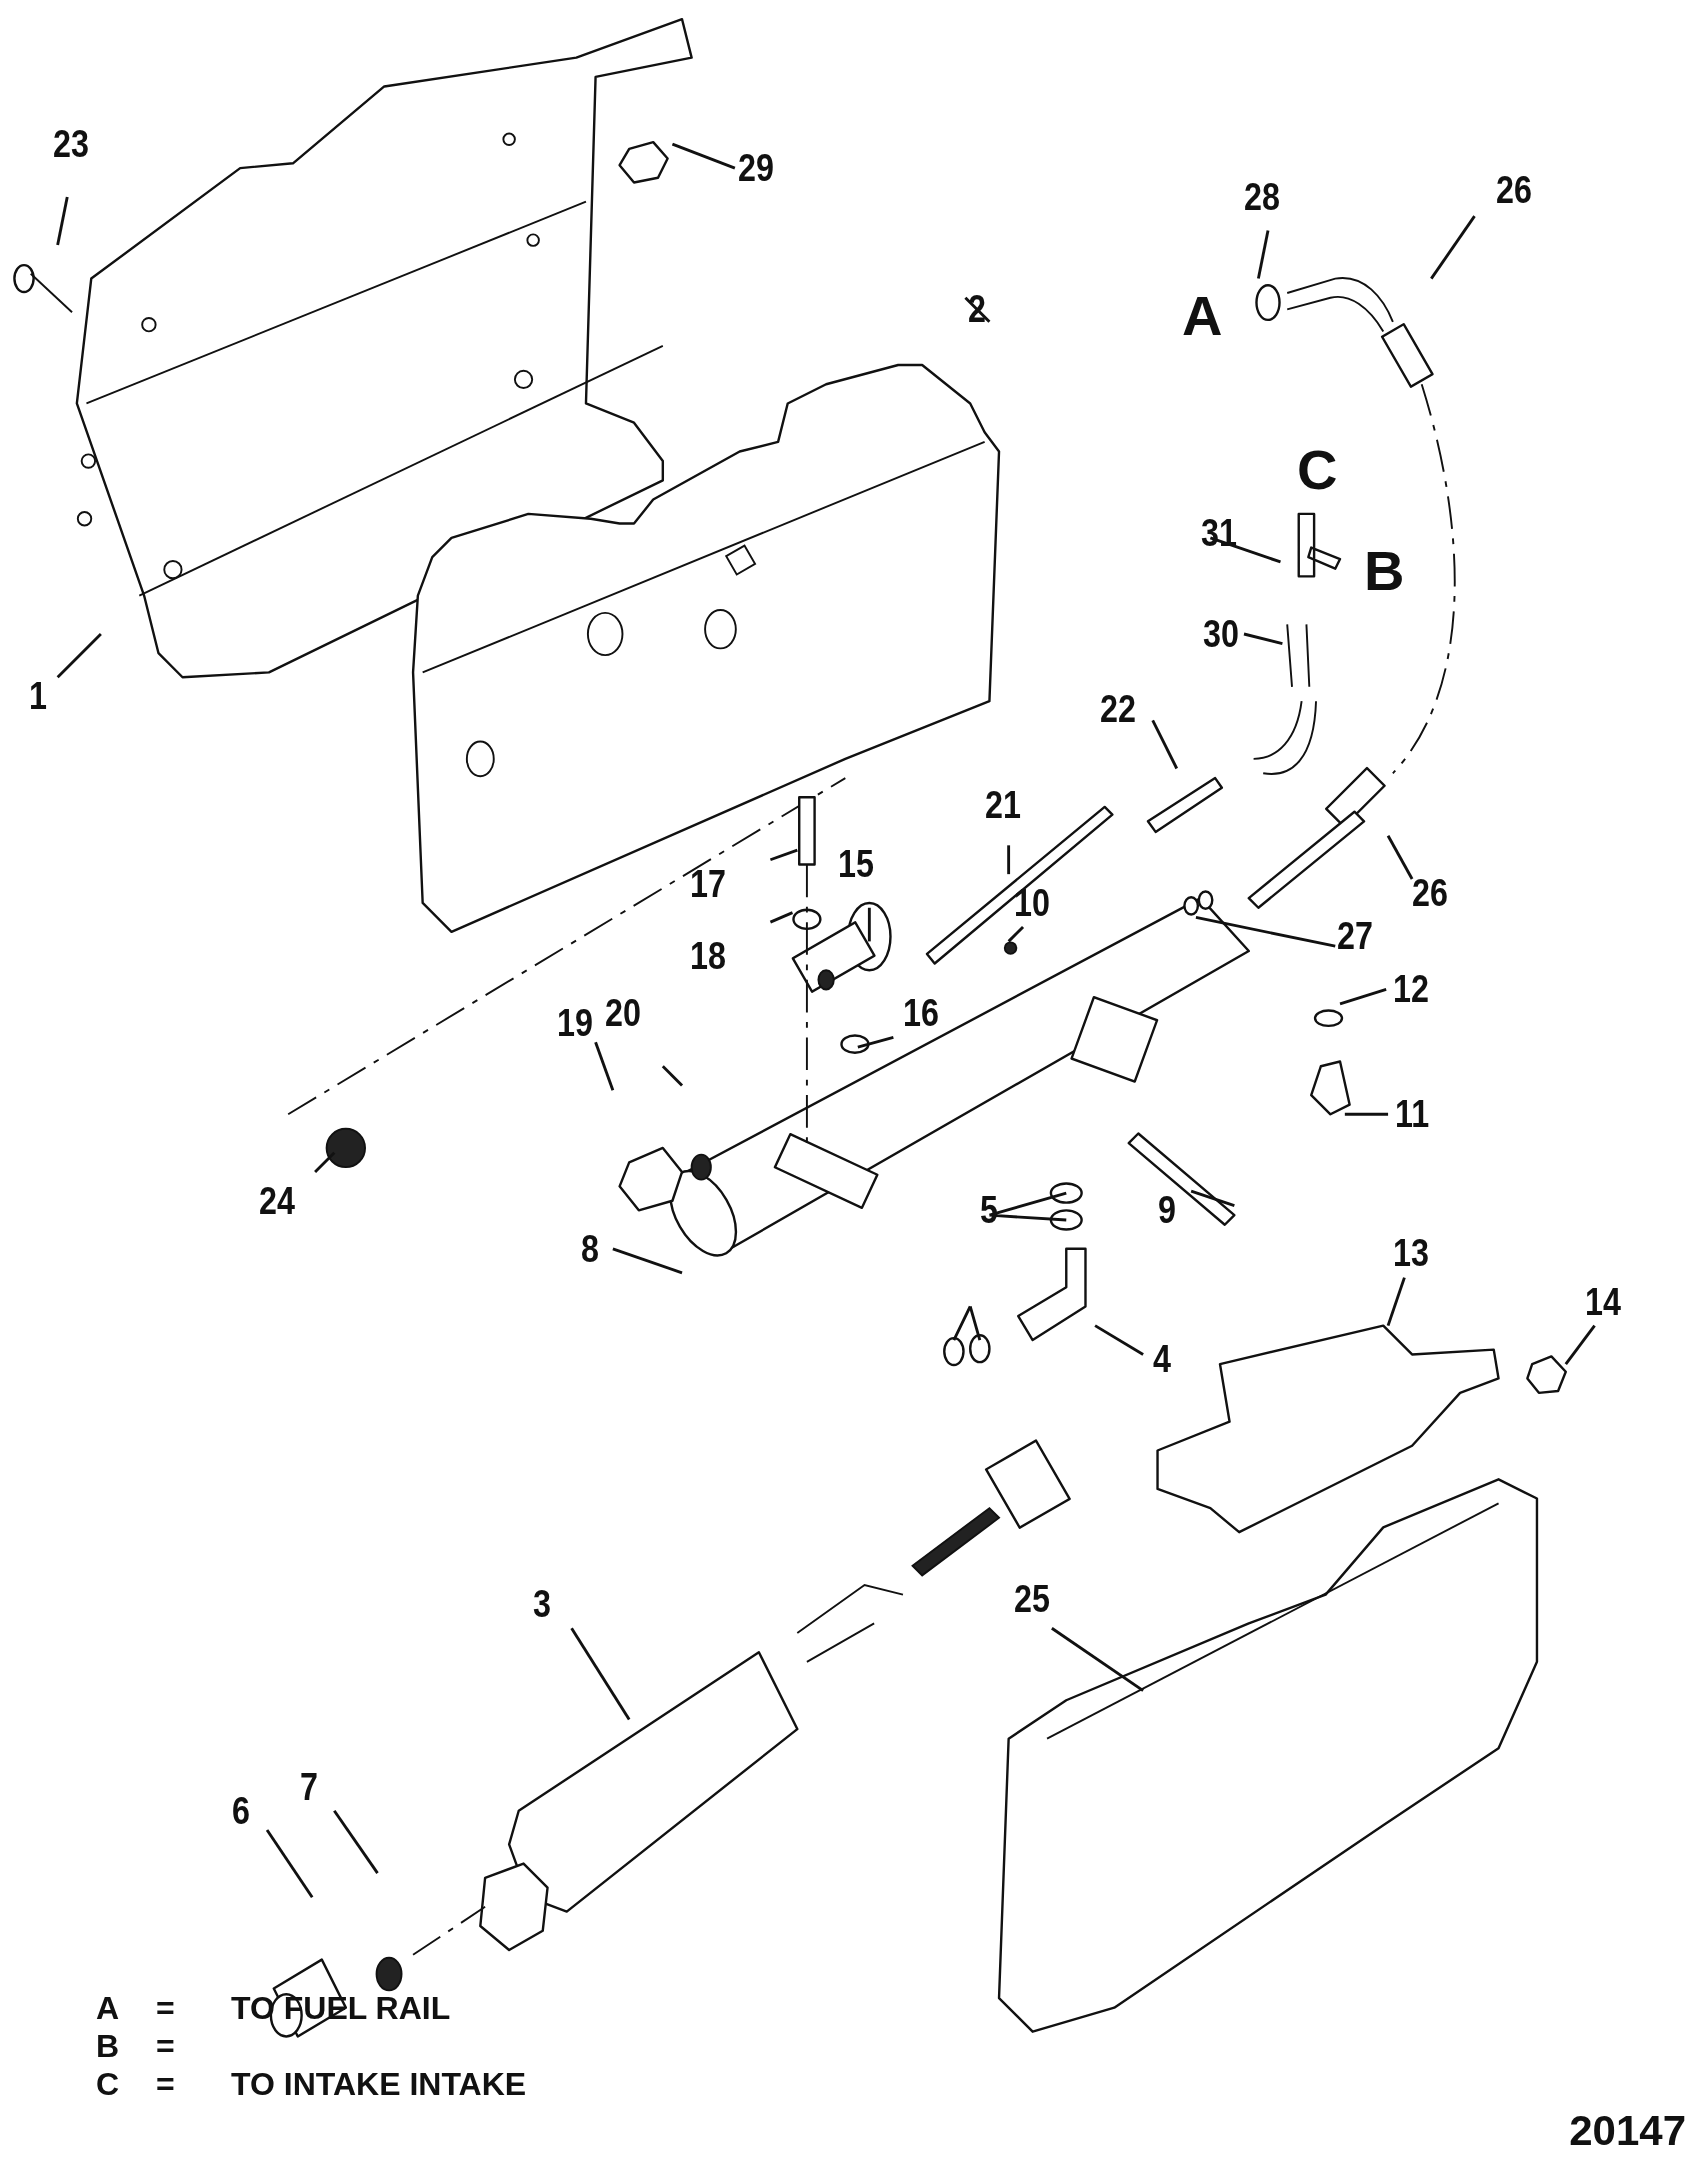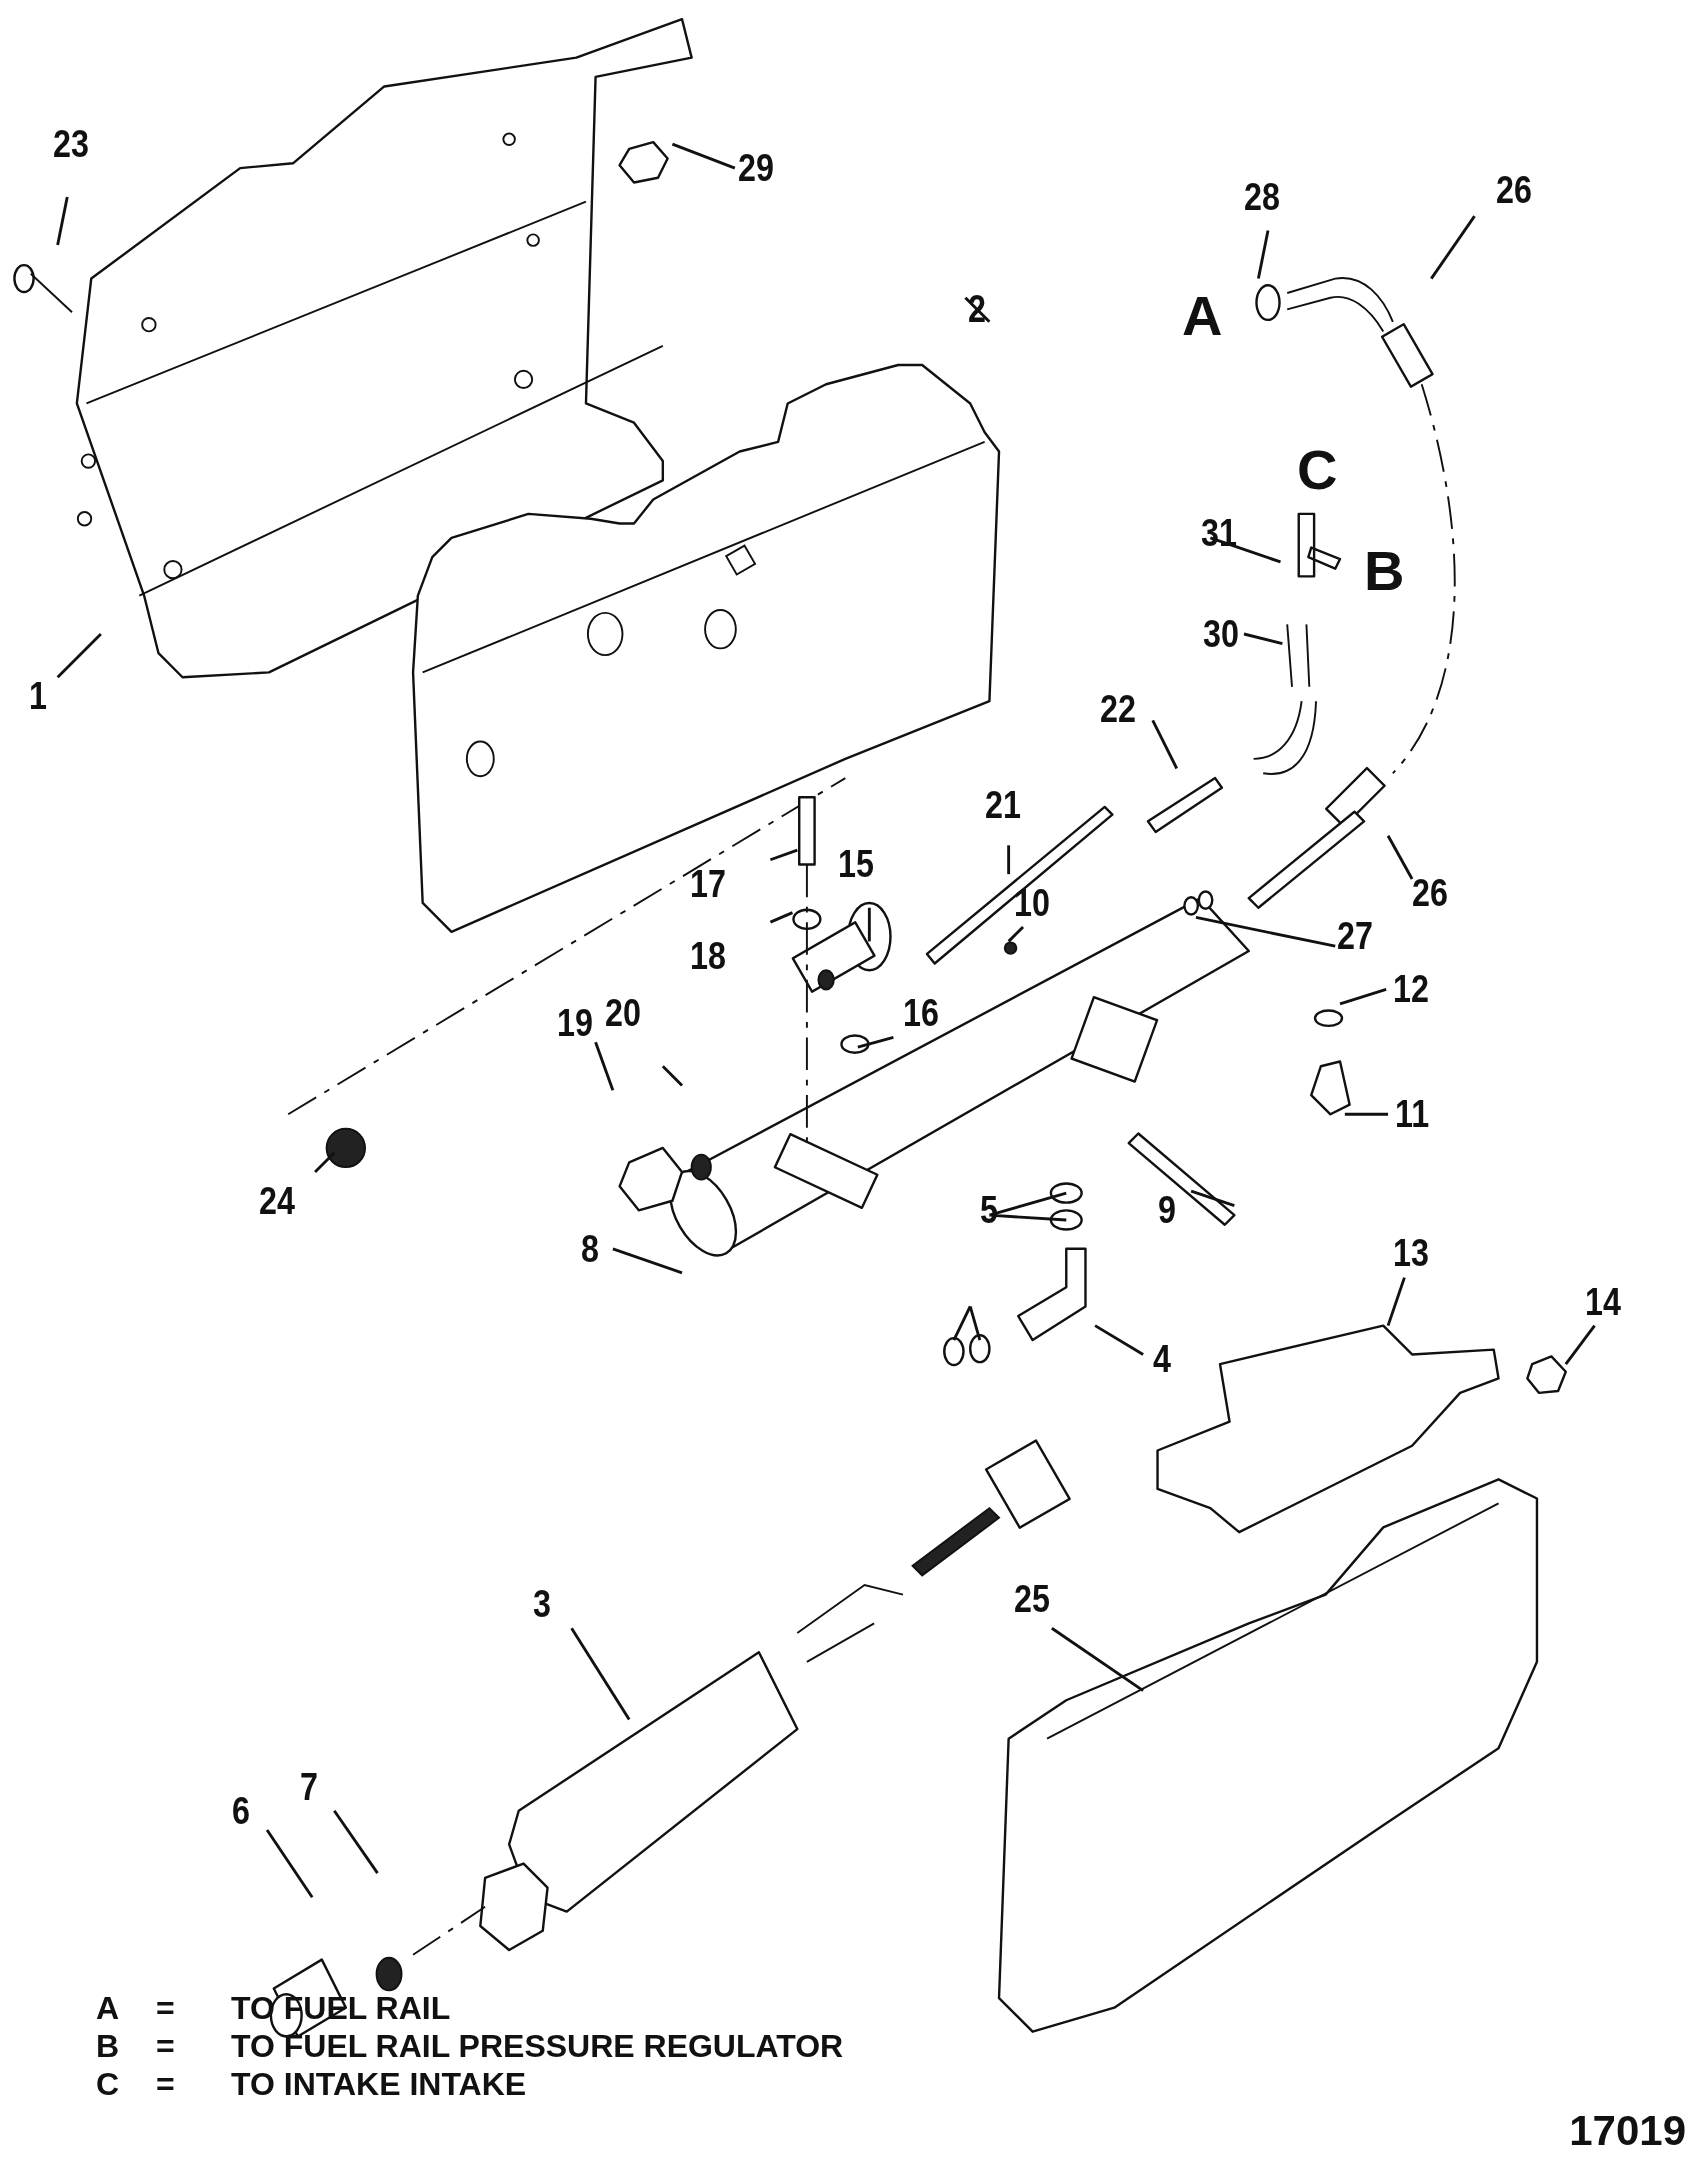--- a/index.html
+++ b/index.html
@@ -210,24 +210,23 @@
 
 <div class="legend">
   <div class="row">
     <span class="k">A</span>
     <span class="eq">=</span>
     <span>TO FUEL RAIL</span>
   </div>
   <div class="row">
     <span class="k">B</span>
     <span class="eq">=</span>
-    <span>TO FUEL RAIL PRESSURE REGULATOR</span>
   </div>
   <div class="row">
     <span class="k">C</span>
     <span class="eq">=</span>
     <span>TO INTAKE INTAKE</span>
   </div>
 </div>
 
-<div class="fignum">17019</div>
+<div class="fignum">20147</div>
 </div>
 
 
 </body></html>

